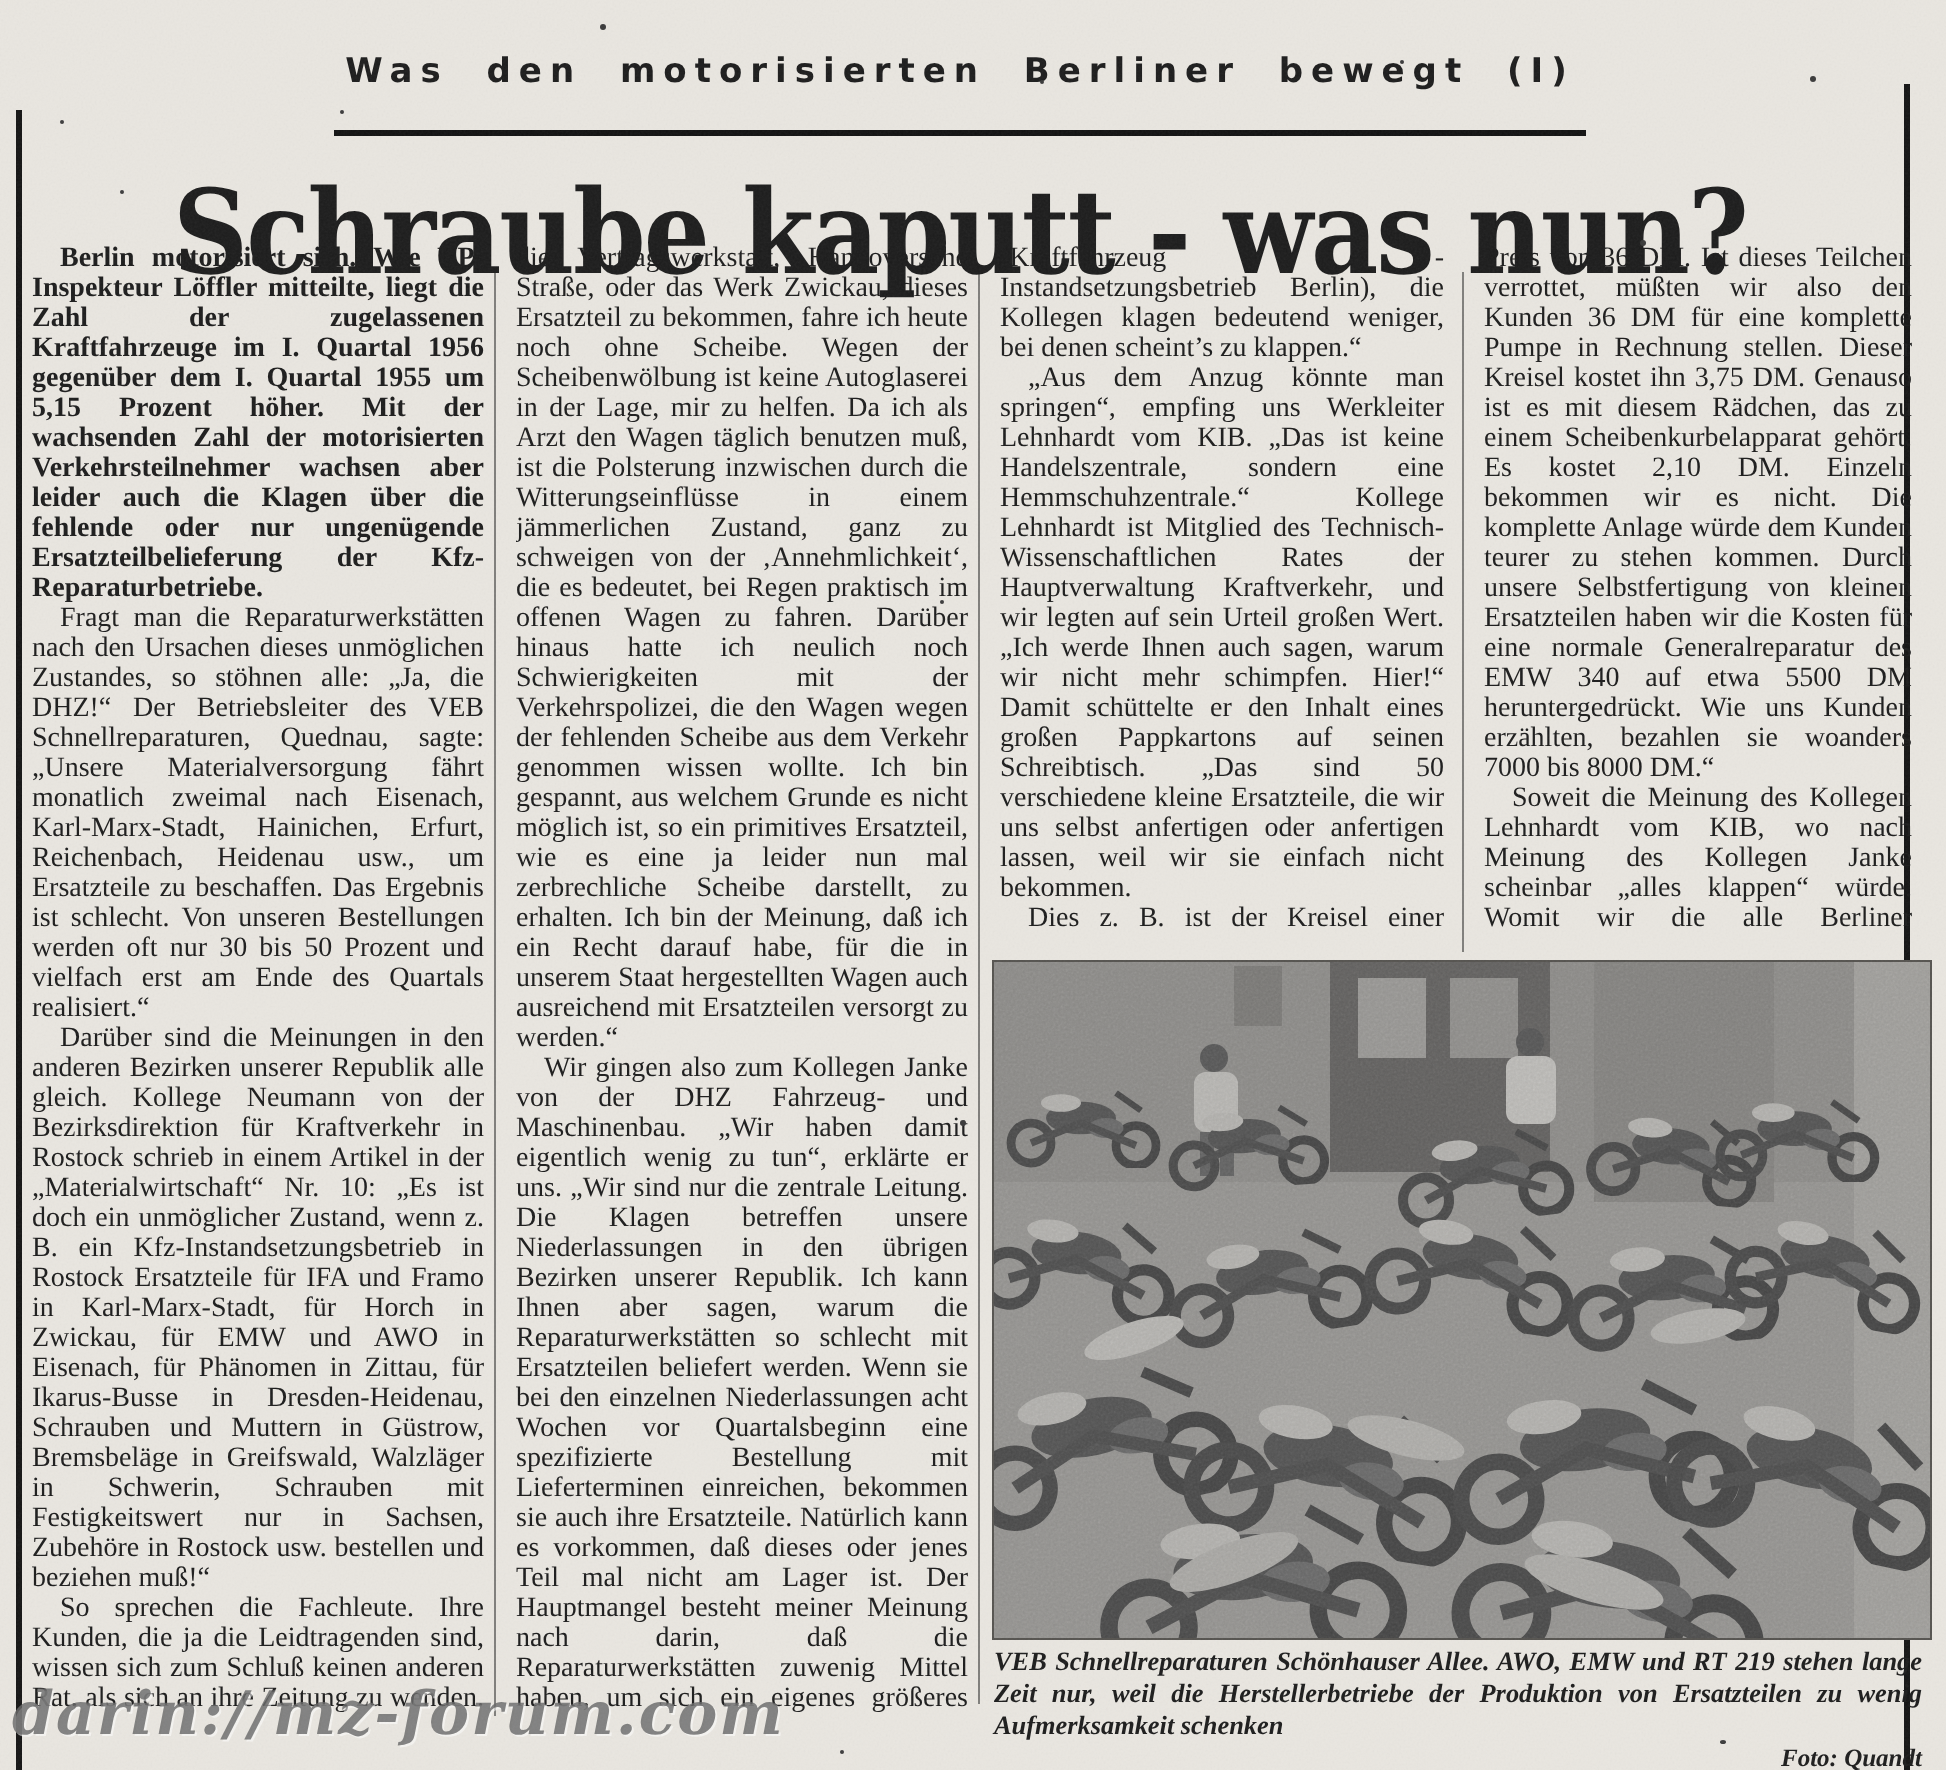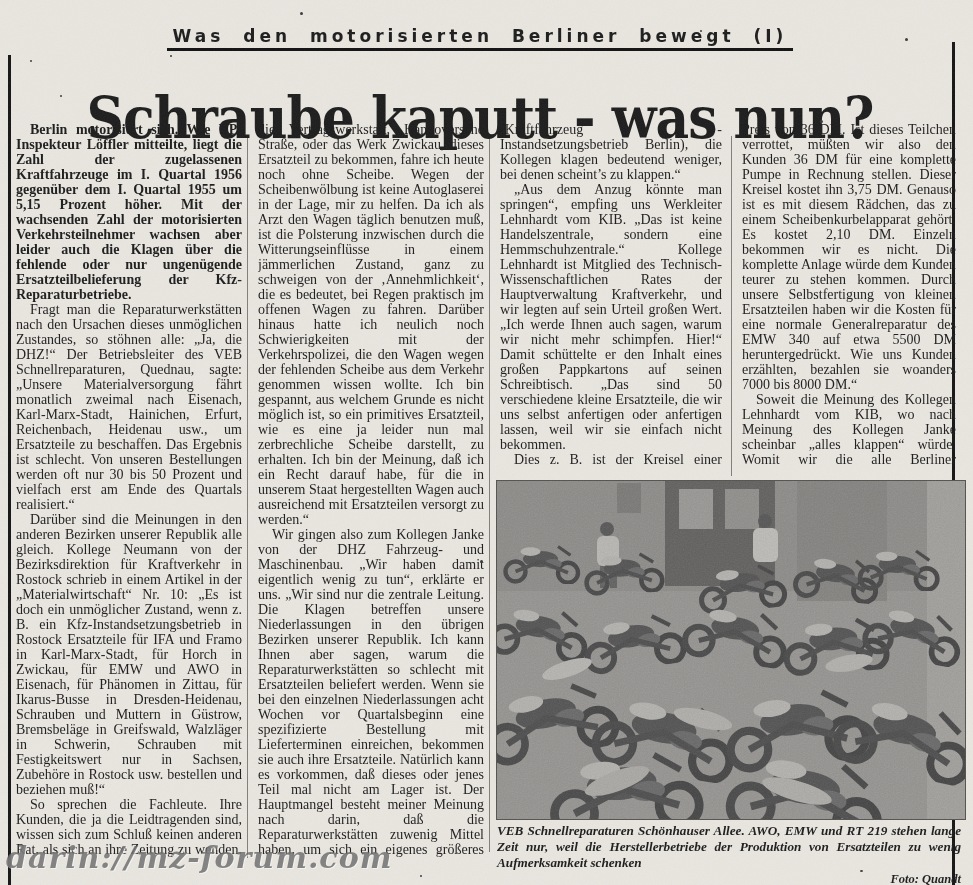--- a/index.html
+++ b/index.html
@@ -21,21 +21,21 @@
   .col-rule{position:absolute;width:1px;background:rgba(40,40,40,.55);z-index:3;}
 
   
   .kicker-wrap{position:absolute;left:85px;top:26px;width:790px;text-align:center;z-index:4;}
   .kicker{
     display:inline-block;
     font-family:"DejaVu Sans", sans-serif;
     font-weight:bold;font-size:17px;
     letter-spacing:4px;word-spacing:9px;
     border-bottom:3px solid #111;
-    padding:0 6px 2px 6px;
+    padding:0 6px 19px 6px;
     white-space:nowrap;
   }
   .headline{
     position:absolute;left:85px;top:50px;width:790px;
     text-align:center;z-index:4;
     font-family:"DejaVu Serif", serif;
     font-weight:bold;font-size:52px;line-height:1.1;
     letter-spacing:-1px;
     white-space:nowrap;
     transform:scaleY(1.12);transform-origin:top center;

